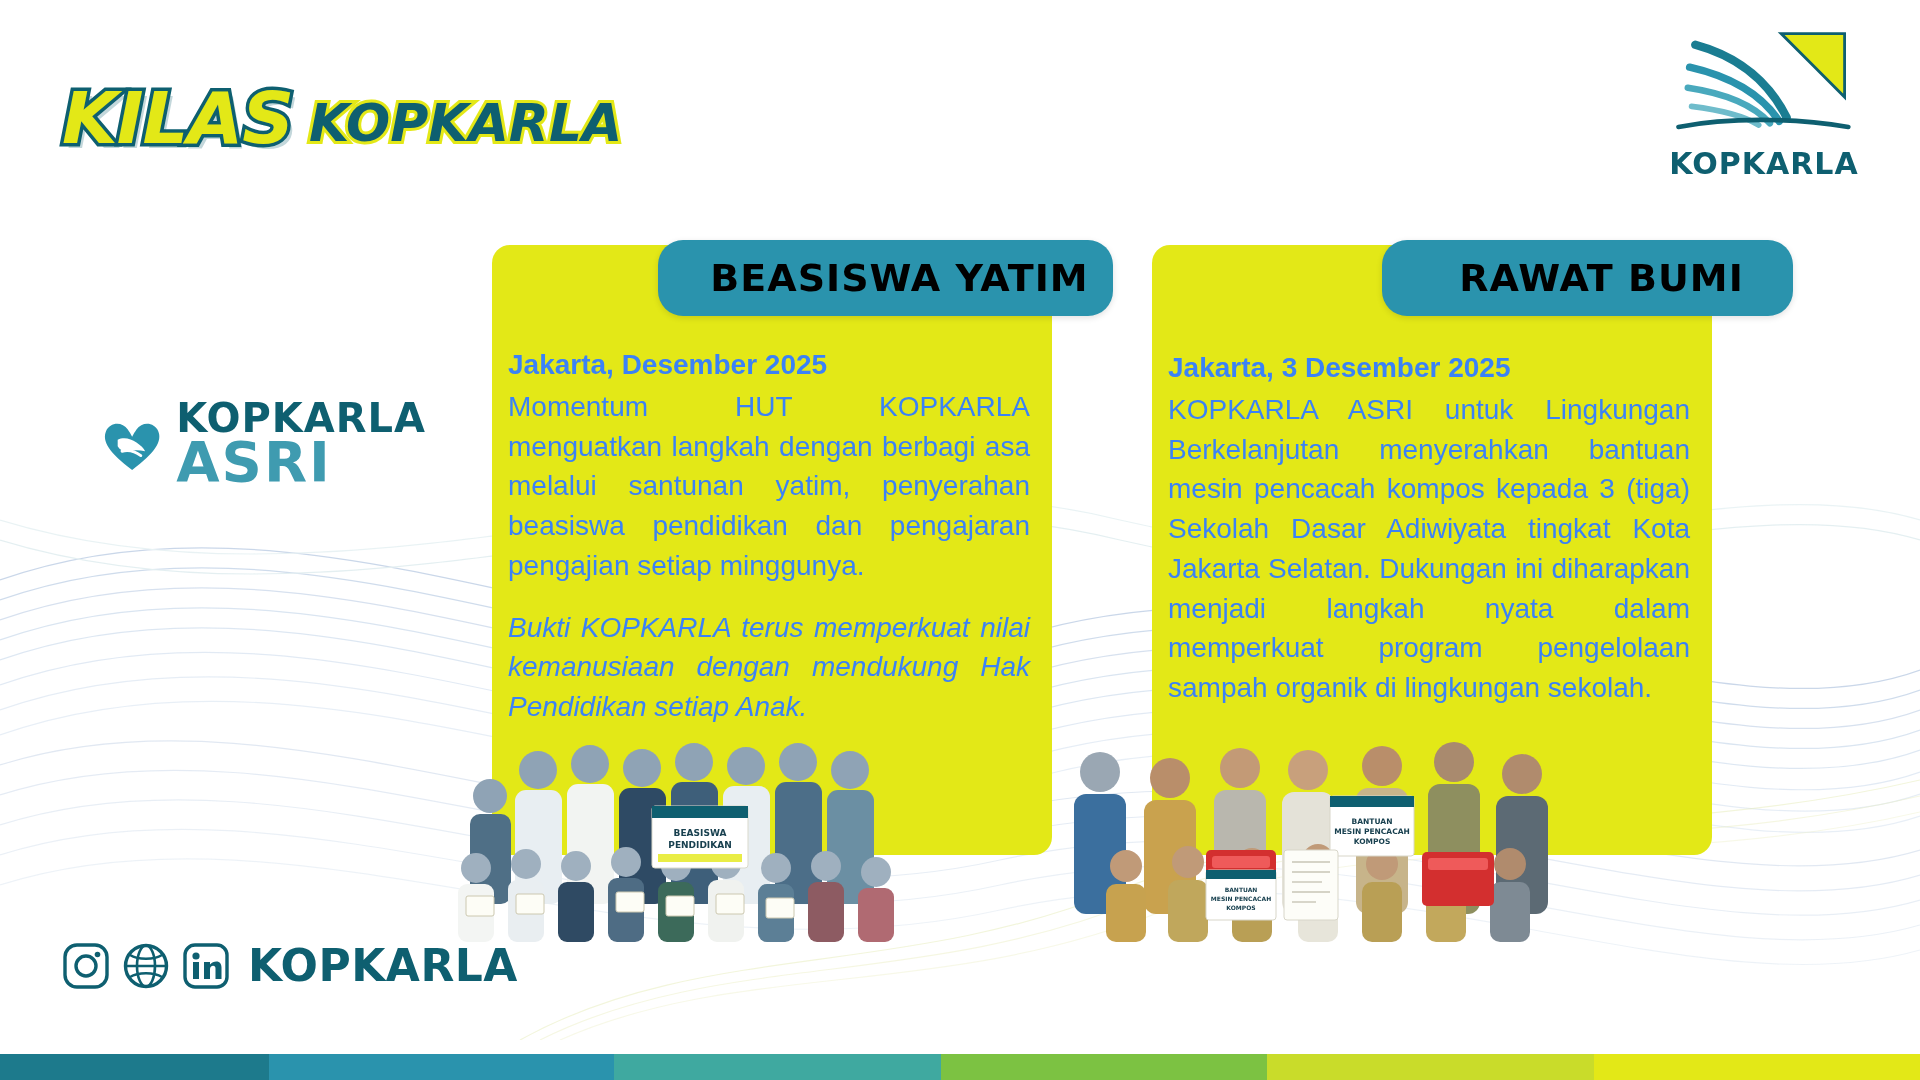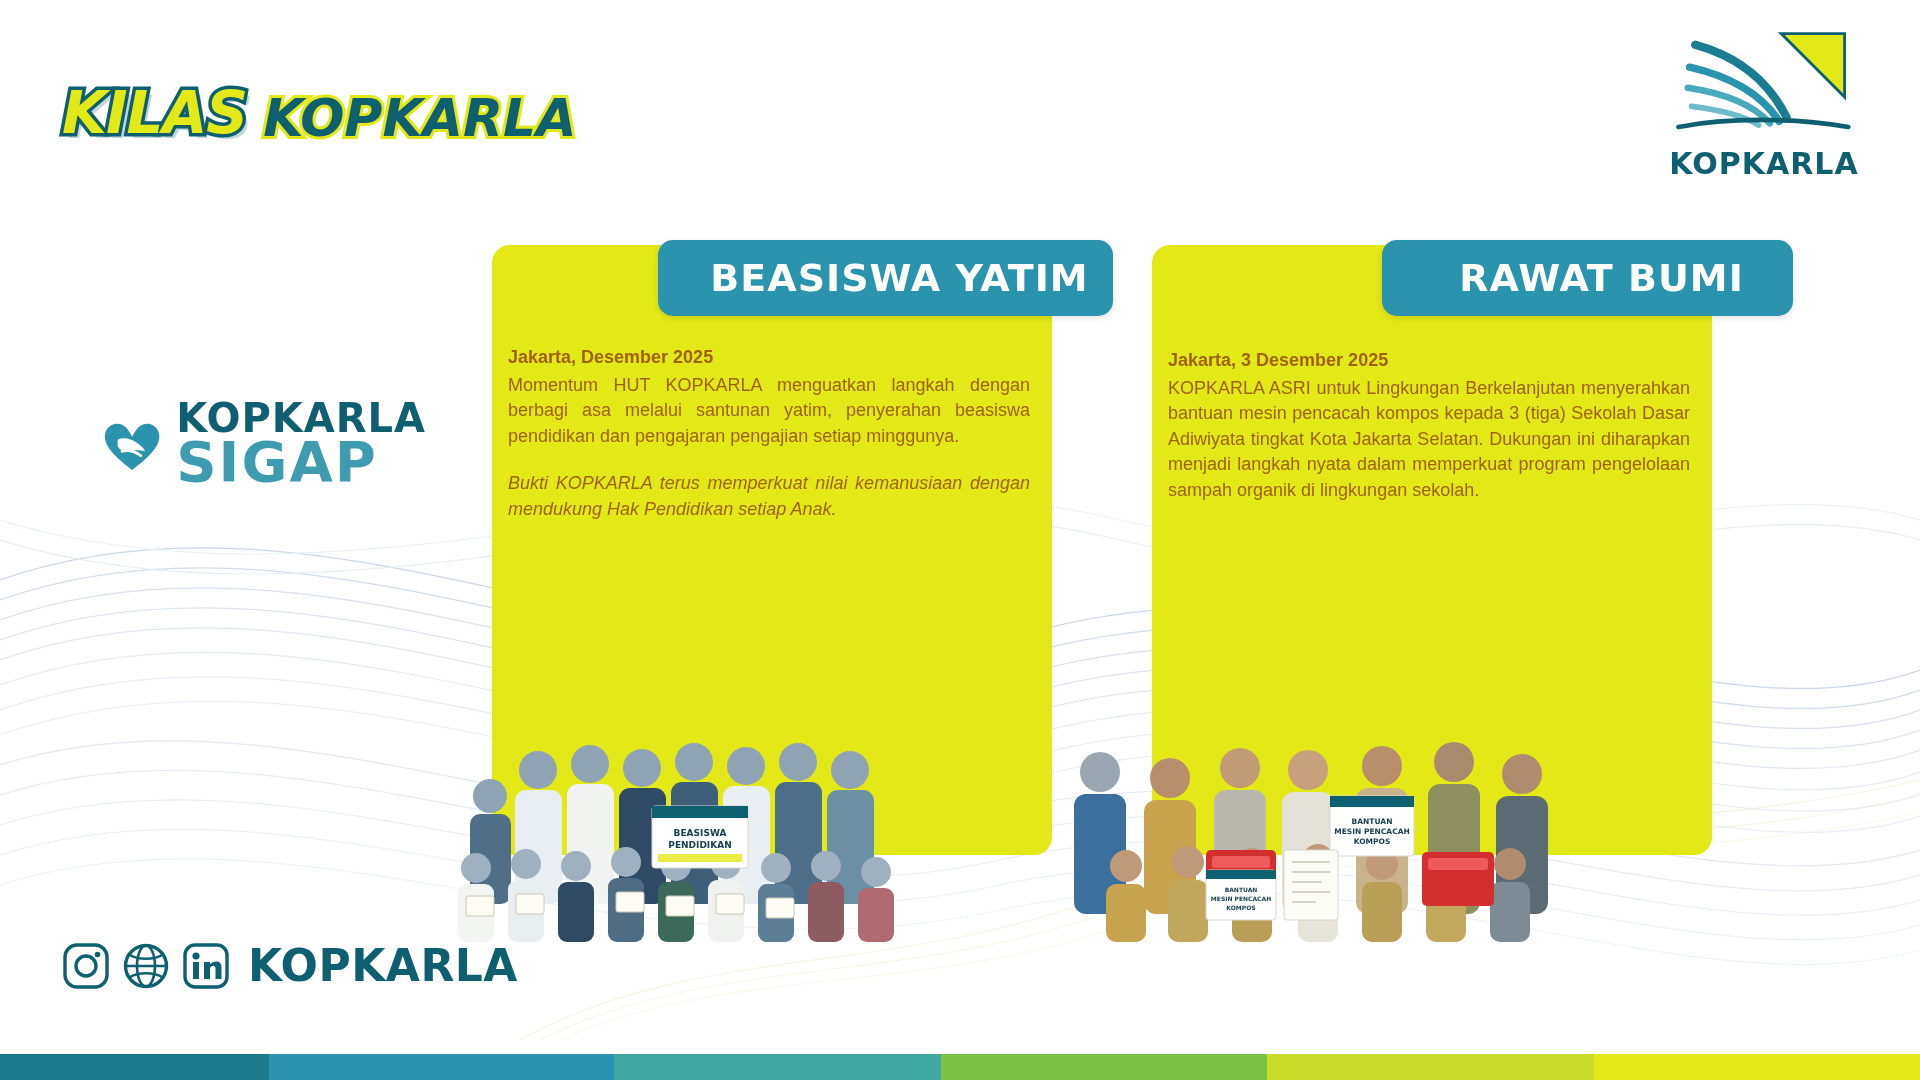--- a/index.html
+++ b/index.html
@@ -31,21 +31,21 @@
     position: absolute;
     left: 62px; top: 82px;
     display: flex;
     align-items: center;
     gap: 16px;
   }
   .kilas-word {
     font-family: "DejaVu Sans", sans-serif;
     font-weight: bold;
     font-style: italic;
-    font-size: 58px;
+    font-size: 72px;
     letter-spacing: -1px;
     color: #e3e817;
     -webkit-text-stroke: 7px #0e5f70;
     paint-order: stroke fill;
     text-shadow: 5px 5px 0 rgba(14,95,112,0.25);
     line-height: 1;
   }
   .kopkarla-word {
     font-family: "DejaVu Sans", sans-serif;
     font-weight: bold;
@@ -107,40 +107,40 @@
     position: absolute;
     background: #e3e817;
     border-radius: 18px;
   }
   .card.left  { left: 492px;  top: 245px; width: 560px; height: 610px; }
   .card.right { left: 1152px; top: 245px; width: 560px; height: 610px; }
 
   .card-header {
     position: absolute;
     background: #2a93ad;
-    border-radius: 15px;
-    color: #ffffff;
+    border-radius: 25px;
+    color: #000000;
     font-family: "DejaVu Sans", sans-serif;
     font-weight: bold;
     font-size: 38px;
     letter-spacing: 1px;
     display: flex;
     align-items: center;
     justify-content: center;
     box-shadow: 0 2px 6px rgba(0,0,0,0.12);
     padding-left: 28px;
   }
   .card-header.left  { left: 658px;  top: 240px; width: 455px; height: 76px; }
   .card-header.right { left: 1382px; top: 240px; width: 411px; height: 76px; }
 
   .card-body {
     position: absolute;
-    color: #a16207;
+    color: #3b82f6;
     font-family: "Liberation Sans", sans-serif;
-    font-size: 18px;
+    font-size: 28px;
     line-height: 1.42;
     text-align: justify;
     text-justify: inter-word;
   }
   .card-body.left  { left: 508px;  top: 345px; width: 522px; }
   .card-body.right { left: 1168px; top: 348px; width: 522px; }
   .card-body .dateline {
     font-weight: bold;
     display: block;
     margin-bottom: 2px;
@@ -235,21 +235,21 @@
   </div>
 
   <div class="sigap-logo">
     <svg width="86" height="86" viewBox="0 0 100 100">
       <path d="M50 86 C18 62 8 46 14 32 C19 20 36 18 44 30 C46 33 48 36 50 40 C52 36 54 33 56 30 C64 18 81 20 86 32 C92 46 82 62 50 86 Z" fill="#2a93ad"></path>
       <path d="M30 44 C38 40 48 42 56 48 C62 52 66 56 68 60 C60 58 52 58 44 60 C38 61 33 58 30 53 Z" fill="#ffffff"></path>
       <path d="M36 60 C44 58 54 60 62 66" stroke="#ffffff" stroke-width="4" fill="none" stroke-linecap="round"></path>
     </svg>
     <div class="sigap-text">
       <div class="l1">KOPKARLA</div>
-      <div class="l2">SIGAP</div>
+      <div class="l2">ASRI</div>
     </div>
   </div>
 
   <div class="card left"></div>
   <div class="card-header left">BEASISWA YATIM</div>
   <div class="card-body left">
     <p><span class="dateline">Jakarta, Desember 2025</span><span>Momentum HUT KOPKARLA menguatkan langkah dengan berbagi asa melalui santunan yatim, penyerahan beasiswa pendidikan dan pengajaran pengajian setiap minggunya.</span></p>
     <p>Bukti KOPKARLA terus memperkuat nilai kemanusiaan dengan mendukung Hak Pendidikan setiap Anak.</p>
   </div>
 

